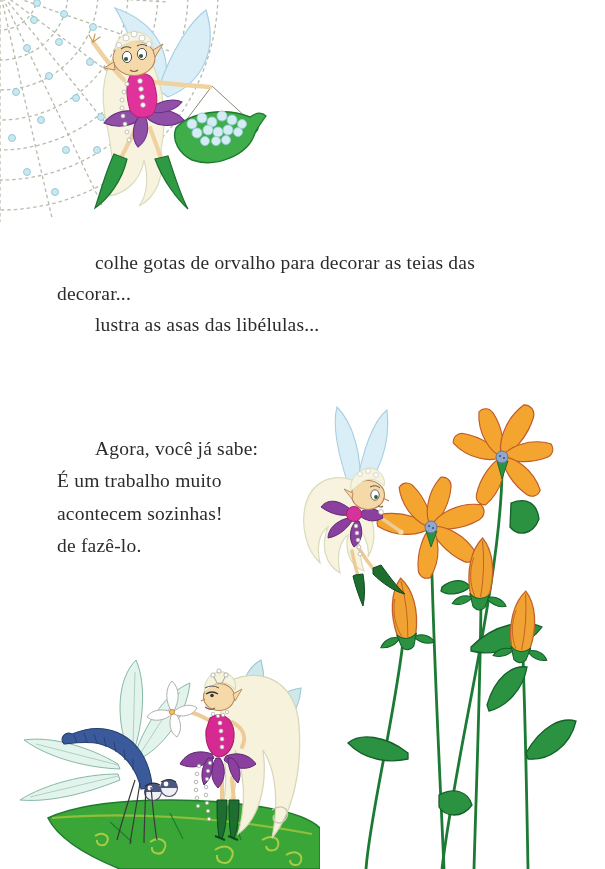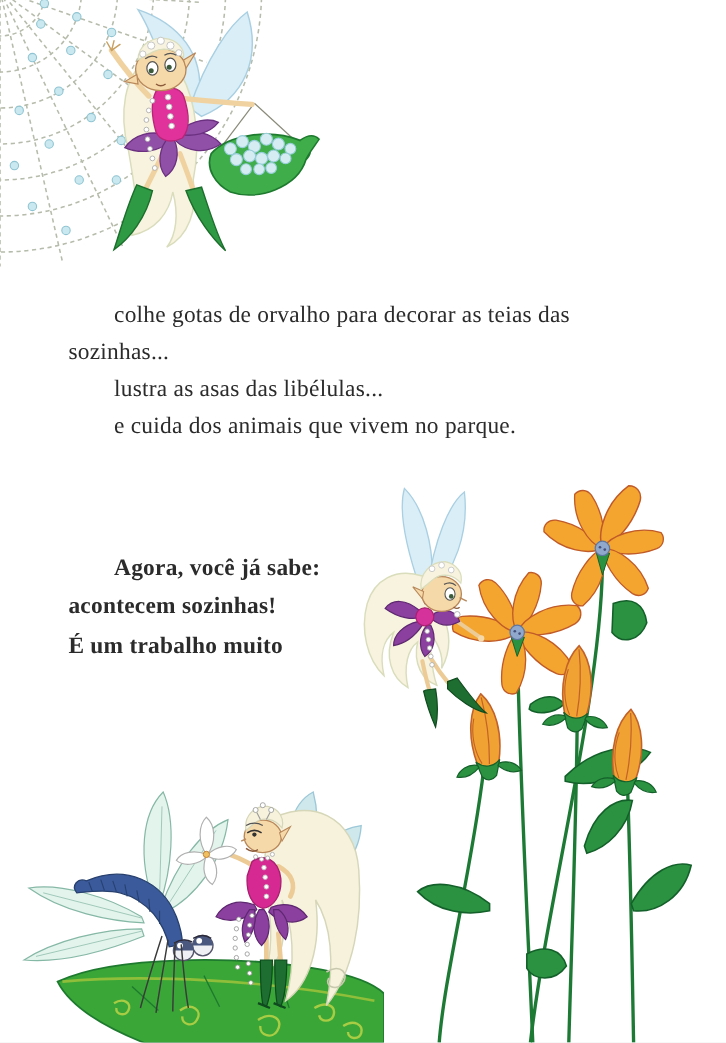--- a/index.html
+++ b/index.html
@@ -11,21 +11,21 @@
     font-family:"Liberation Serif","DejaVu Serif",serif;
     color:#2b2b2b;
     margin:0 auto;
   }
   .illus{position:absolute;display:block;}
   .illus-top{left:0;top:0;}
   .illus-right{left:290px;top:395px;}
   .illus-bottom{left:0;top:650px;}
   .textblock{position:absolute;left:57px;}
   .block1{top:231px;margin-top:16px;}
-  .block2{top:458px;font-weight:bold;}
+  .block2{top:433px;}
   .line{
     white-space:nowrap;
     font-size:19.5px;
     line-height:31px;
     letter-spacing:0.2px;
   }
   .block2 .line{line-height:32.3px;}
   .indent{padding-left:38px;}
 </style>
 </head>
@@ -169,29 +169,29 @@
       <circle cx="126" cy="59" r="2.1" fill="#3a5a3a"></circle>
       <circle cx="141" cy="56" r="2.1" fill="#3a5a3a"></circle>
       <path d="M121,49 q5,-4 10,-1" stroke="#555555" stroke-width="1.1" fill="none"></path>
       <path d="M137,46 q5,-3 10,0" stroke="#555555" stroke-width="1.1" fill="none"></path>
       <path d="M130,70 q4,3 8,0" stroke="#8a5a3a" stroke-width="1.2" fill="none"></path>
     </g>
   </svg>
 
   <div class="textblock block1">
     <div class="line indent">colhe gotas de orvalho para decorar as teias das</div>
-    <div class="line">sozinhas...</div>
+    <div class="line">decorar...</div>
     <div class="line indent">lustra as asas das libélulas...</div>
-    <div class="line indent">e cuida dos animais que vivem no parque.</div>
   </div>
 
   <div class="textblock block2">
     <div class="line indent">Agora, você já sabe:</div>
+    <div class="line">É um trabalho muito</div>
     <div class="line">acontecem sozinhas!</div>
-    <div class="line">É um trabalho muito</div>
+    <div class="line">de fazê-lo.</div>
   </div>
 
   <svg class="illus illus-right" width="315" height="474" viewBox="0 0 315 474">
     <defs>
       <path id="petal" d="M0,0 C8,-10 30,-16 50,-8 C53,-3 51,3 45,5 C27,10 8,6 0,0 Z"></path>
       <g id="bud">
         <path d="M0,-32 C11,-20 15,2 9,26 C6,33 -6,33 -9,26 C-15,2 -11,-20 0,-32 Z" fill="#f0a232" stroke="#c2622a" stroke-width="1.3"></path>
         <path d="M0,-29 C3,-10 3,10 1,27" fill="none" stroke="#c2622a" stroke-width="1"></path>
         <path d="M-8,-12 C-12,2 -10,16 -5,26" fill="none" stroke="#c2622a" stroke-width="0.9"></path>
         <path d="M-10,24 C-4,30 4,30 10,24 L6,37 C2,41 -2,41 -6,37 Z" fill="#2a9240" stroke="#14602a" stroke-width="1"></path>

